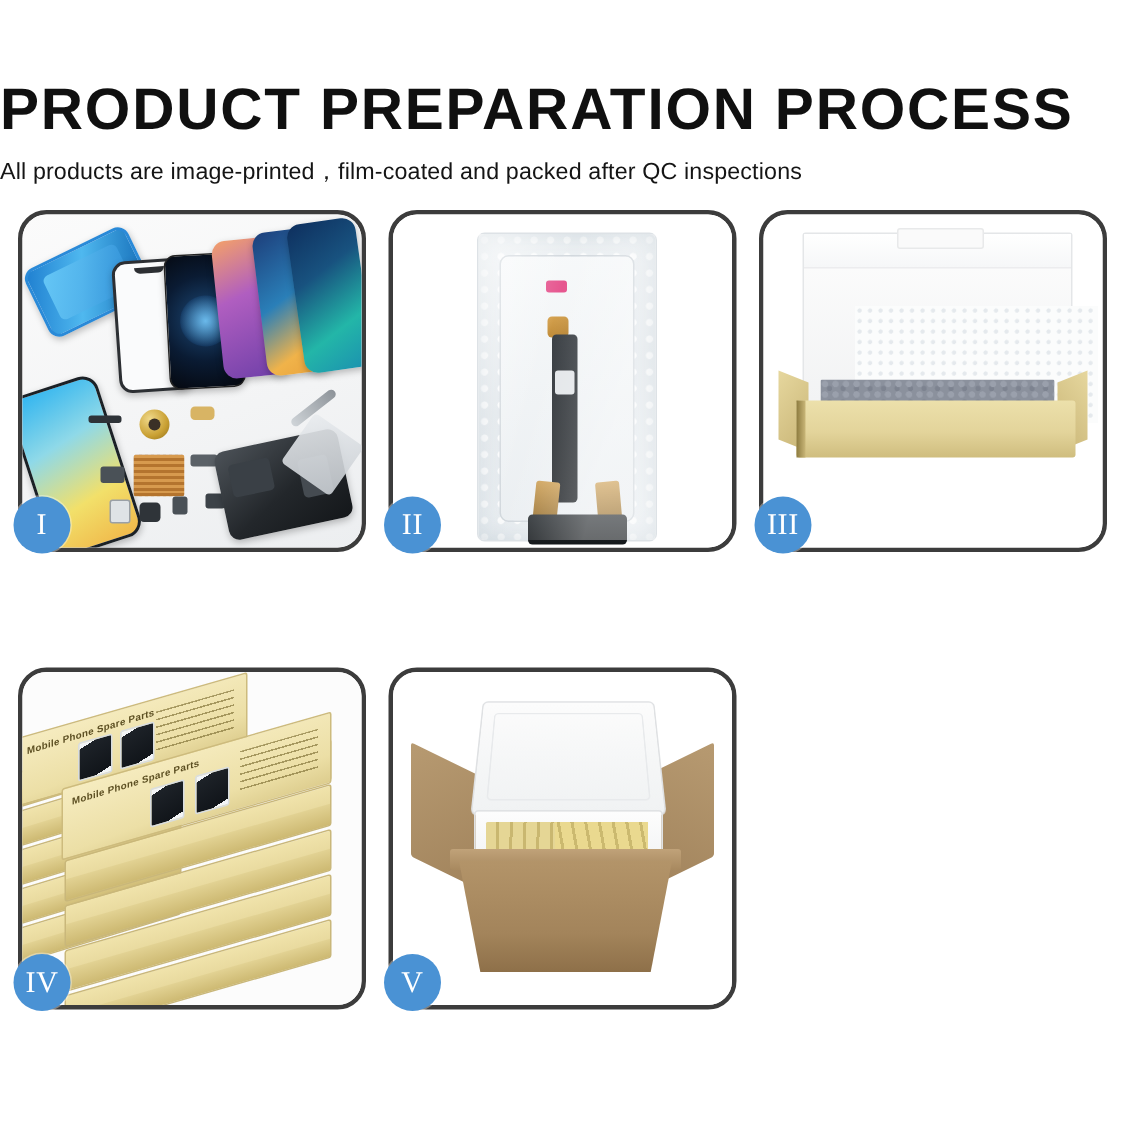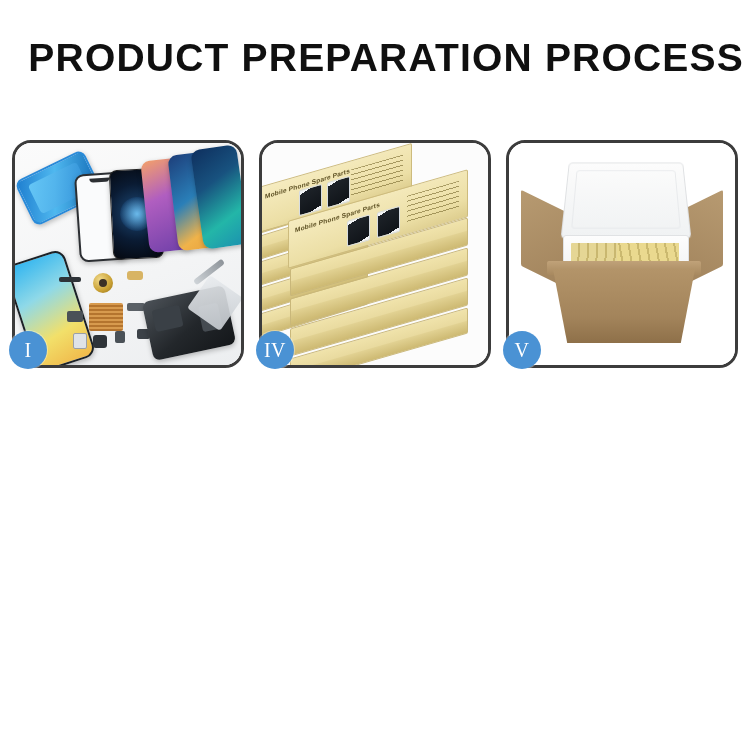--- a/index.html
+++ b/index.html
@@ -7,21 +7,21 @@
   body{
     width:750px;height:750px;
     background:#ffffff;
     font-family:"Liberation Sans",sans-serif;
     overflow:hidden;
     position:relative;
   }
   .page{width:750px;height:750px;position:relative;}
 
   
-  .header{position:absolute;left:0;top:0;width:744px;text-align:right;}
+  .header{position:absolute;left:0;top:16px;width:744px;text-align:left;}
   .title{
     margin:0;padding:0;
     font-size:39px;
     font-weight:700;
     letter-spacing:1.2px;
     color:#101010;
     line-height:1;
     padding-top:38px;
     font-family:"Liberation Sans",sans-serif;
   }
@@ -359,20 +359,21 @@
   .tape2{position:absolute;left:56px;top:150px;width:18px;height:22px;
     background:rgba(125,100,64,.45);transform:skewY(14deg);}
 </style>
 </head>
 <body>
 
 <div class="page">
 
   <div class="header">
     <h1 class="title">PRODUCT PREPARATION PROCESS</h1>
+    <p class="subtitle">All products are image-printed，film-coated and packed after QC inspections</p>
   </div>
 
   <div class="grid">
 
     <div class="panel">
       <div class="stage p1">
         <div class="ph ph-blue"></div>
         <div class="ph ph-glass"></div>
         <div class="ph ph-dark"></div>
         <div class="ph ph-purple"></div>
@@ -389,21 +390,50 @@
         <div class="chip c6"></div>
         <div class="chip c7"></div>
         <div class="chip c8"></div>
         <div class="ph ph-board"></div>
         <div class="screwdriver"></div>
         <div class="tweezer"></div>
       </div>
       <div class="badge">I</div>
     </div>
 
-
+    <div class="panel">
+      <div class="stage p2">
+        <div class="bubble">
+          <div class="scr-inner">
+            <div class="pink-tab"></div>
+            <div class="cable-top"></div>
+            <div class="flex-cable"></div>
+            <div class="conn-l"></div>
+            <div class="conn-r"></div>
+            <div class="conn-base"></div>
+          </div>
+          <div class="bub-sheen"></div>
+        </div>
+      </div>
+      <div class="badge">II</div>
+    </div>
+
+    <div class="panel">
+      <div class="stage p3">
+        <div class="lid">
+          <div class="lid-tab"></div>
+          <div class="foam-white"></div>
+        </div>
+        <div class="box-inner-l"></div>
+        <div class="box-inner-r"></div>
+        <div class="foam-gray"></div>
+        <div class="box-front"></div>
+      </div>
+      <div class="badge">III</div>
+    </div>
 
     <div class="panel">
       <div class="stage p4">
         <div class="stack">
           <div class="sbox sb-l5">
               <div class="side"></div>
             </div>
           <div class="sbox sb-l4">
               <div class="side"></div>
             </div>

